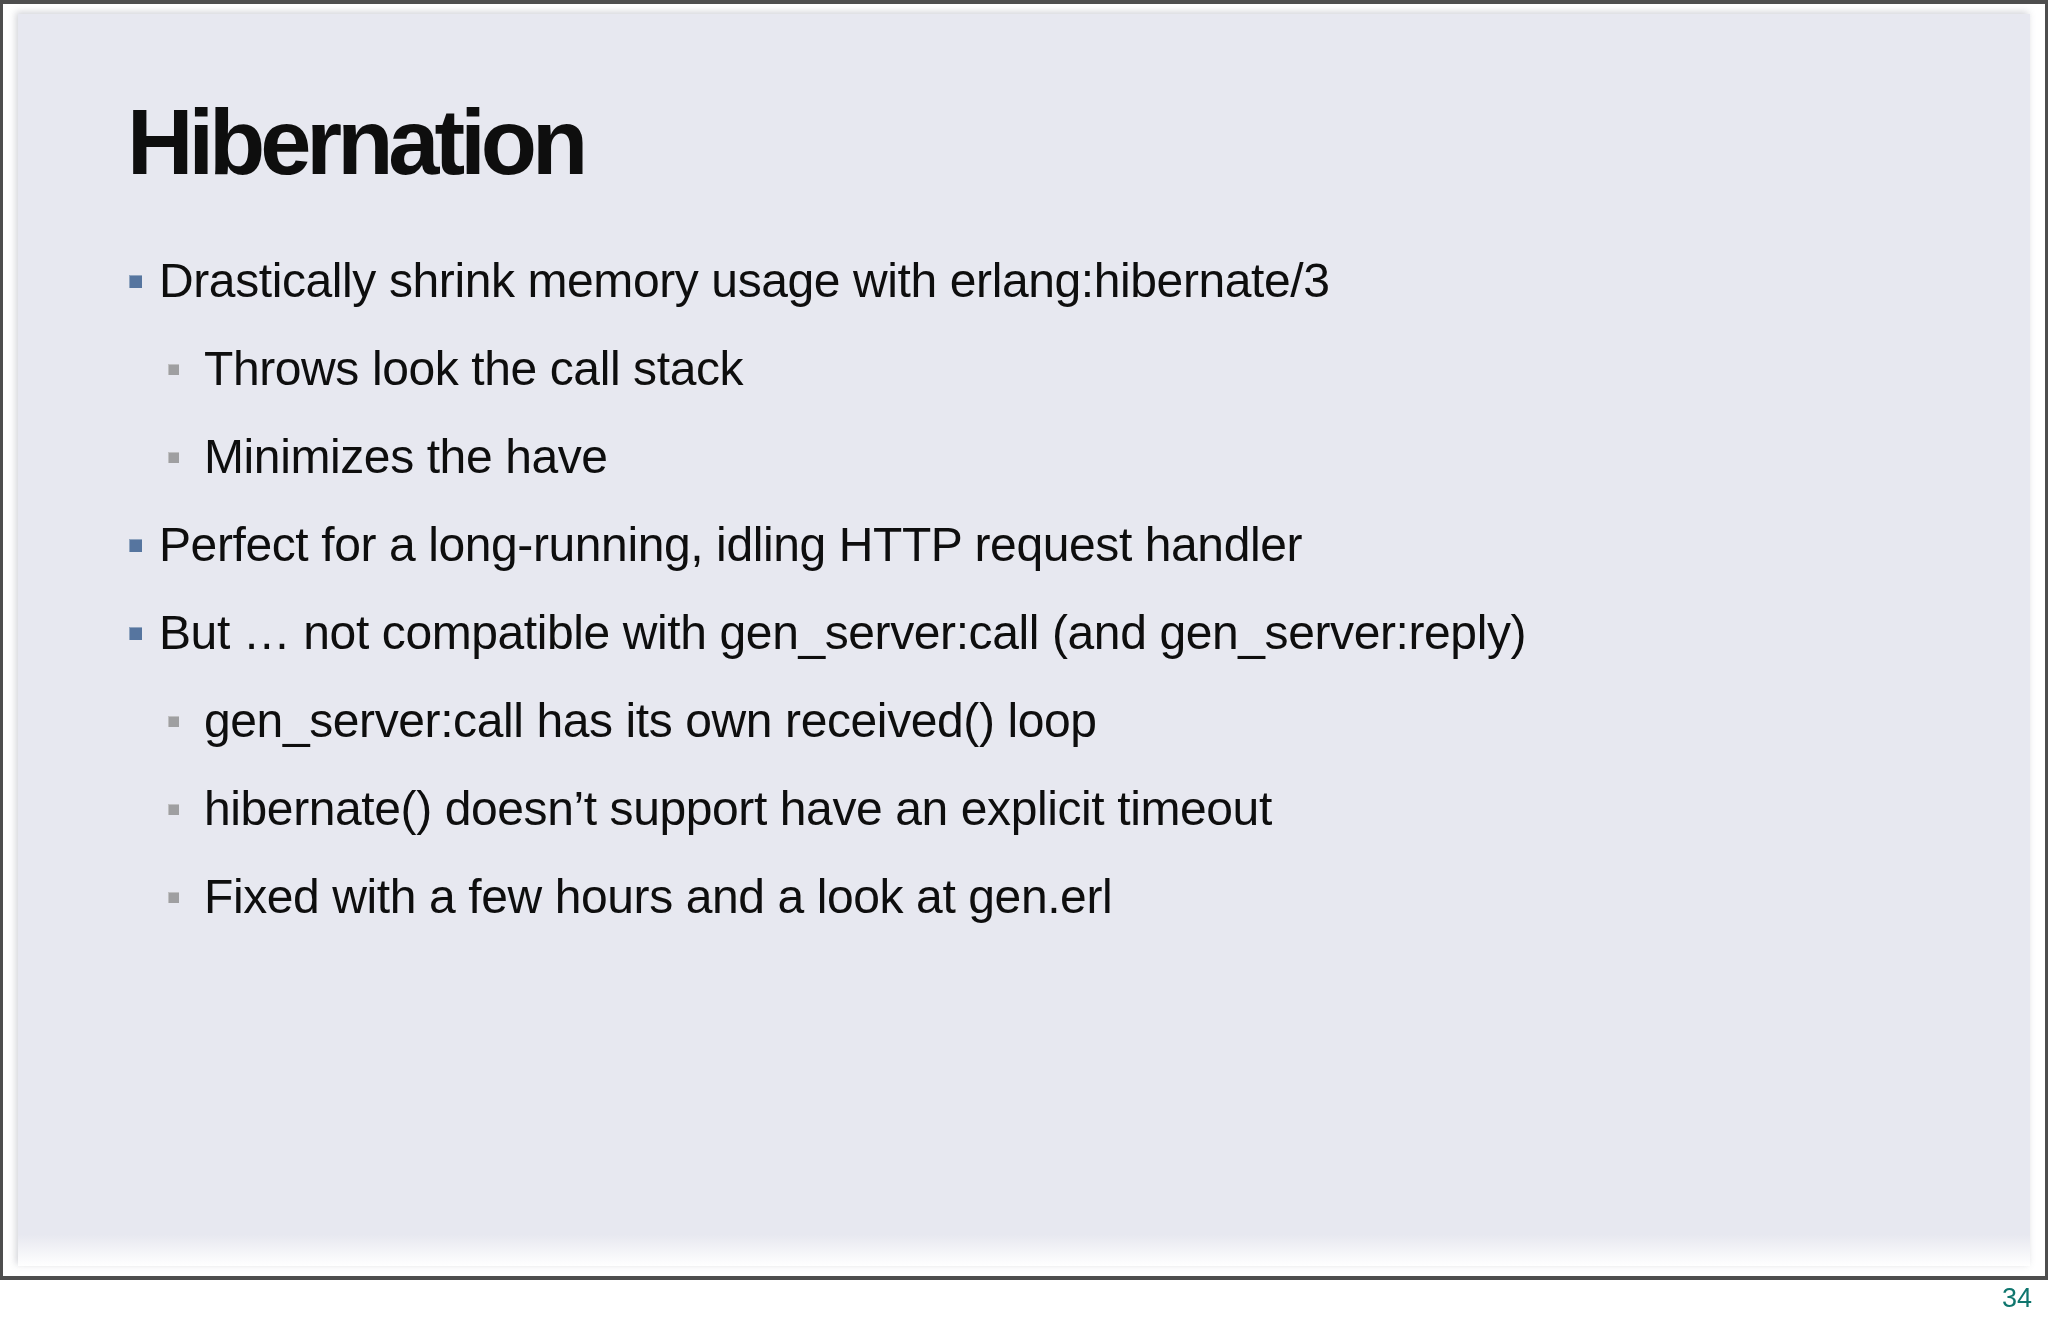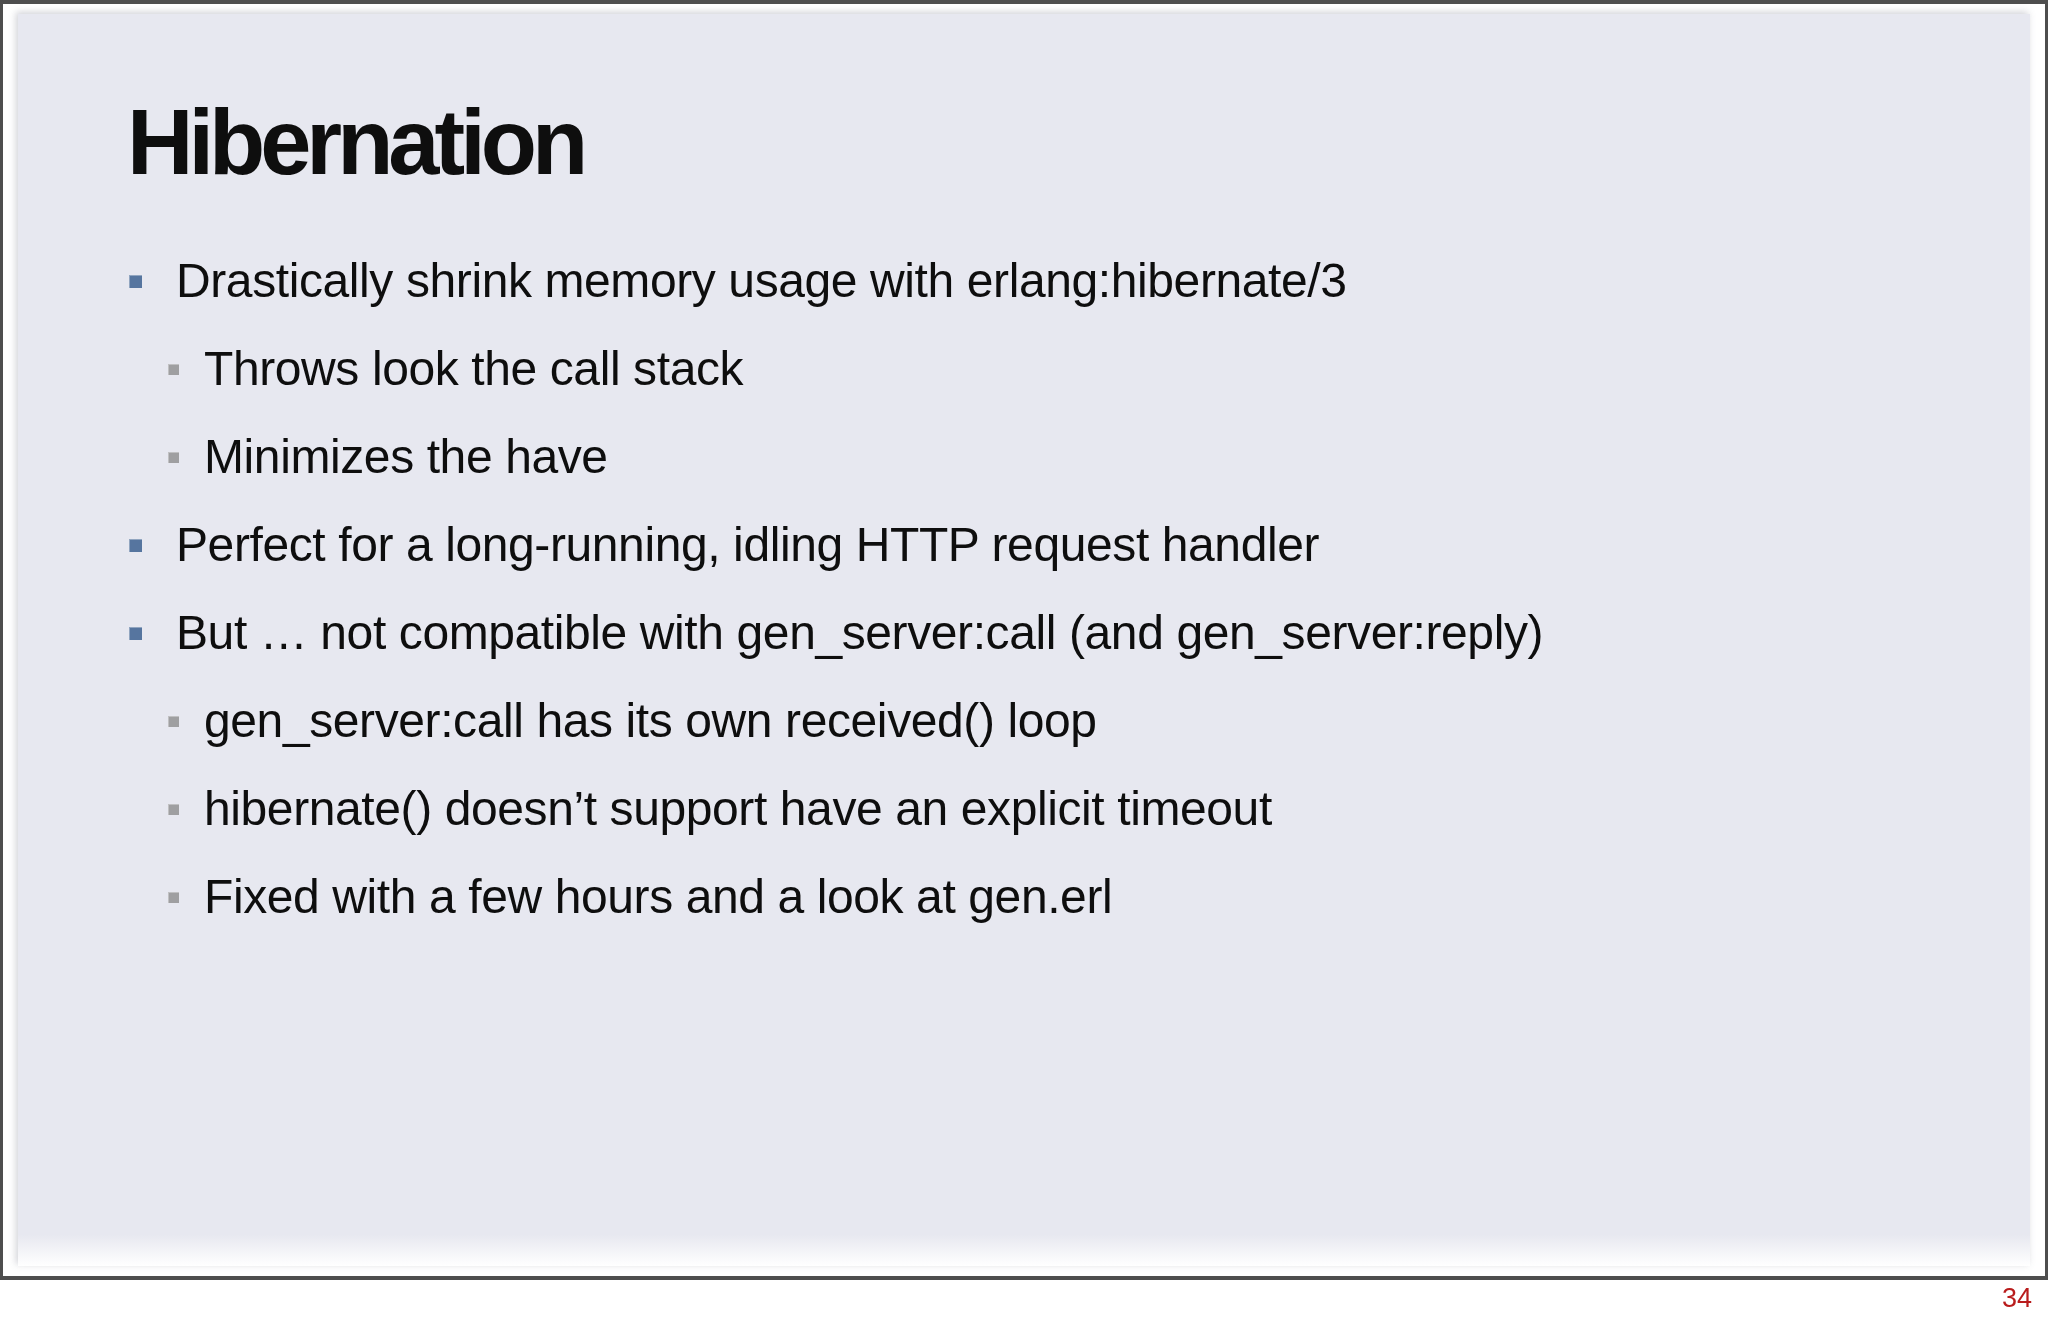--- a/index.html
+++ b/index.html
@@ -64,21 +64,21 @@
     height: 88px;
     font-size: 48px;
     letter-spacing: -0.4px;
     color: var(--text-color);
     white-space: nowrap;
   }
   .bullet-row .marker {
     flex: 0 0 auto;
     display: inline-block;
   }
-  .bullet-row.l1 { padding-left: 1px; gap: 17px; }
+  .bullet-row.l1 { padding-left: 1px; }
   .bullet-row.l1 .marker {
     width: 13px;
     height: 13px;
     margin-right: 17px;
     margin-top: 2px;
     background: var(--bullet-l1);
     box-shadow: inset 1px 1px 0 rgba(255,255,255,0.35);
   }
   .bullet-row.l2 { padding-left: 40px; }
   .bullet-row.l2 .marker {
@@ -90,21 +90,21 @@
     box-shadow: inset 1px 1px 0 rgba(255,255,255,0.35);
   }
   .bullet-text {
     display: inline-block;
   }
   .page-number {
     position: absolute;
     right: 16px;
     bottom: 6px;
     font-size: 27px;
-    color: #b91c1c;
+    color: #0f766e;
   }
 </style>
 </head>
 <body>
 
 <div id="canvas">
   <div class="slide-frame">
     <div class="slide">
       <div class="slide-title">Hibernation</div>
       <div class="bullet-list">

